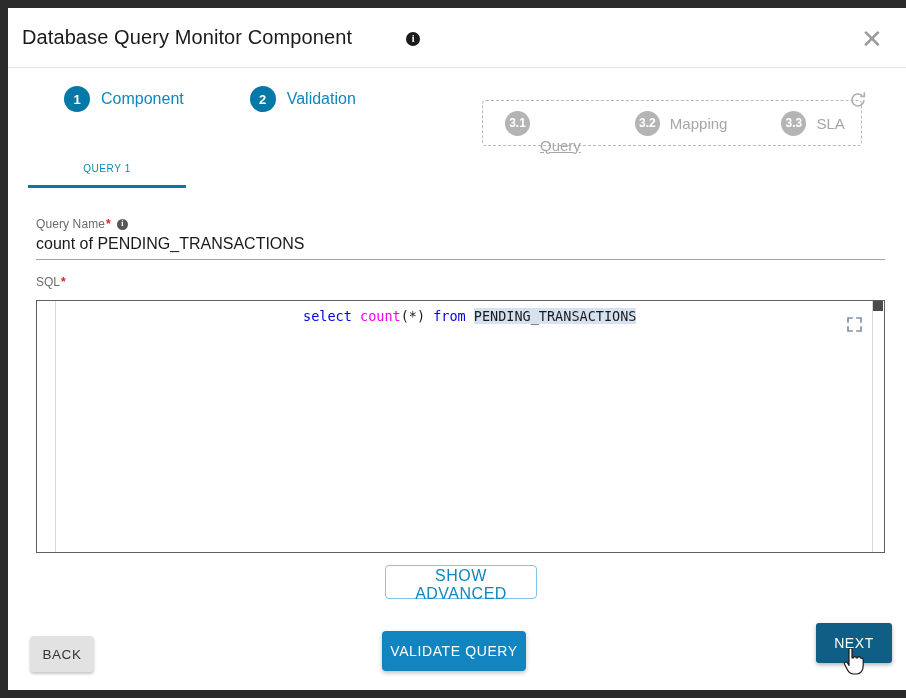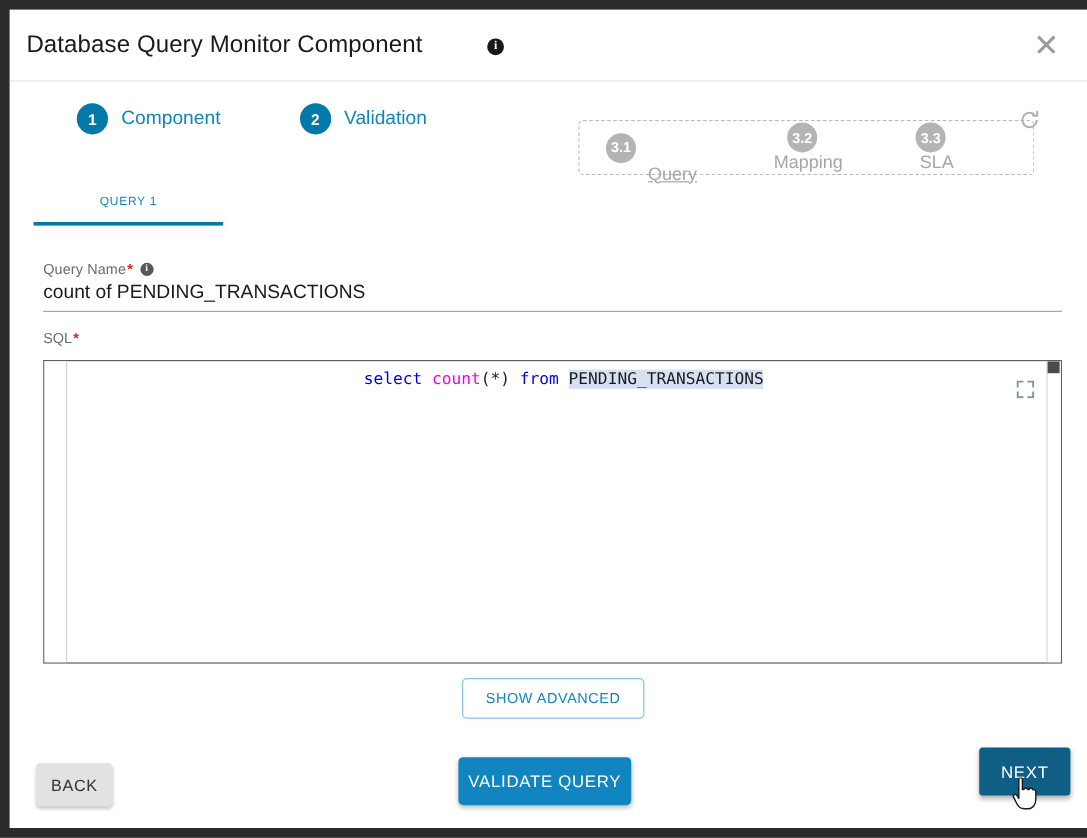--- a/index.html
+++ b/index.html
@@ -121,21 +121,21 @@
     align-items: center;
     padding-left: 22px;
     box-sizing: border-box;
   }
   .substep {
     display: flex;
     align-items: center;
     cursor: pointer;
     justify-content: space-between;
   }
-  .substep + .substep { margin-left: 54px; flex-direction: column; }
+  .substep + .substep { margin-left: 54px; }
   .substep-circle {
     width: 25px;
     height: 25px;
     border-radius: 50%;
     background: #b4b4b4;
     color: #ffffff;
     font-size: 12px;
     font-weight: bold;
     display: flex;
     align-items: center;
@@ -293,21 +293,21 @@
   .show-advanced {
     position: absolute;
     left: 377px;
     top: 557px;
     width: 152px;
     height: 34px;
     border: 1px solid #7fc4e8;
     border-radius: 4px;
     background: #ffffff;
     color: #0d87bd;
-    font-size: 12px;
+    font-size: 16px;
     letter-spacing: 0.5px;
     cursor: pointer;
     font-family: "Liberation Sans", sans-serif;
   }
 
   .footer {
     position: absolute;
     left: 0;
     bottom: 0;
     width: 898px;

